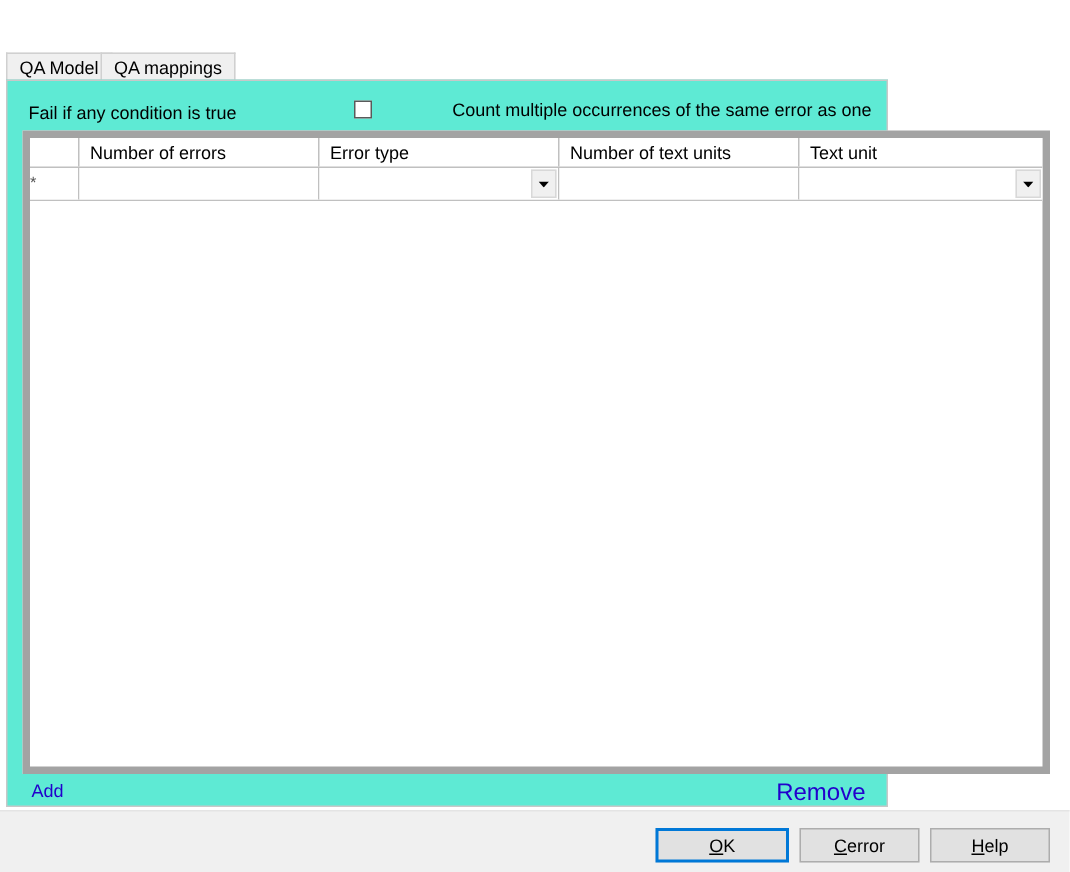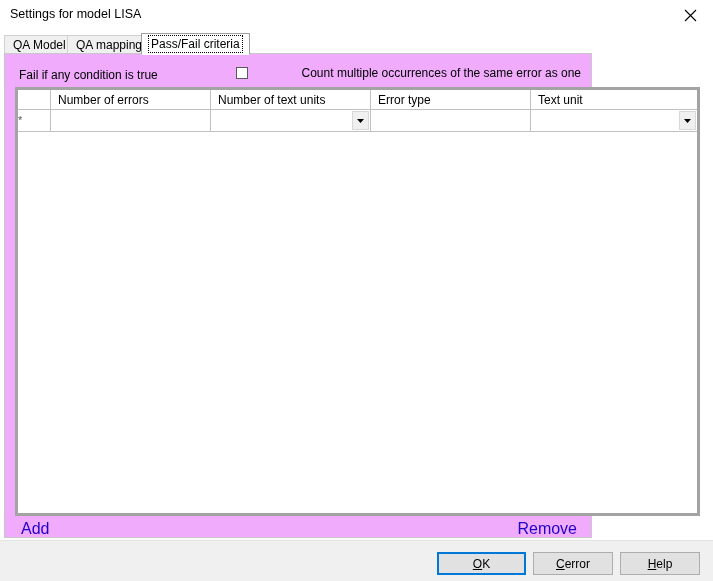--- a/index.html
+++ b/index.html
@@ -95,21 +95,21 @@
   }
 
   
   #tabpanel {
     position: absolute;
     left: 4px;
     top: 53px;
     width: 588px;
     height: 485px;
     box-sizing: border-box;
-    background: #f0abfc;
+    background: #5eead4;
     border: 1px solid #c8c8c8;
   }
 
   #fail-label {
     position: absolute;
     left: 14px;
     top: 14px;
     font-size: 12px;
     color: #000000;
     white-space: nowrap;
@@ -141,21 +141,21 @@
   }
 
   
   #grid {
     position: absolute;
     left: 10px;
     top: 33px;
     width: 685px;
     height: 429px;
     box-sizing: border-box;
-    border: 3px solid #a3a3a3;
+    border: 5px solid #a3a3a3;
     background: #ffffff;
     overflow: hidden;
   }
   #grid-header {
     display: flex;
     height: 20px;
     box-sizing: border-box;
     border-bottom: 1px solid #c0c0c0;
     background: #ffffff;
   }
@@ -219,21 +219,21 @@
   .c-numerr { width: 160px; flex: 0 0 160px; }
   .c-errtype { width: 160px; flex: 0 0 160px; }
   .c-numtext { width: 160px; flex: 0 0 160px; }
   .c-textunit { flex: 1 1 auto; text-align: right; }
 
   
   #add-link {
     position: absolute;
     left: 16px;
     top: 466px;
-    font-size: 16px;
+    font-size: 12px;
     color: #2200cc;
     cursor: default;
     white-space: nowrap;
   }
   #remove-link {
     position: absolute;
     right: 14px;
     top: 466px;
     font-size: 16px;
     color: #2200cc;
@@ -273,60 +273,46 @@
   #ok-button   { left: 437px; width: 89px; }
   #cancel-button { left: 533px; width: 80px; }
   #help-button { left: 620px; width: 80px; }
   .accel { text-decoration: underline; }
 </style>
 </head>
 <body>
 
 <div id="window">
 
-  <div id="titlebar">
-    <div id="title-text">Settings for model LISA</div>
-    <div id="close-button">
-      <span>
-        <svg width="13" height="13" viewBox="0 0 13 13">
-          <line x1="1" y1="1" x2="12" y2="12" stroke="#000" stroke-width="1.1"></line>
-          <line x1="12" y1="1" x2="1" y2="12" stroke="#000" stroke-width="1.1"></line>
-        </svg>
-      </span>
-    </div>
-  </div>
 
   <div id="tabstrip">
     <div class="tab" id="tab-0" style="left:4px;">
       <span class="tab-label">QA Model</span>
     </div>
     <div class="tab" id="tab-1" style="left:67px;">
       <span class="tab-label">QA mappings</span>
     </div>
-    <div class="tab active" id="tab-2" style="left:141px;">
-      <span class="tab-label">Pass/Fail criteria</span>
-    </div>
   </div>
 
   <div id="tabpanel">
 
     <div id="fail-label">Fail if any condition is true</div>
 
     <div id="count-multiple-row">
       <span id="count-multiple-checkbox"></span>
       <span id="count-multiple-label">Count multiple occurrences of the same error as one</span>
     </div>
 
     <div id="grid">
 
       <div id="grid-header">
         <div class="hcell c-marker"></div>
         <div class="hcell c-numerr">Number of errors</div>
+        <div class="hcell c-errtype">Error type</div>
         <div class="hcell c-numtext">Number of text units</div>
-        <div class="hcell c-errtype">Error type</div>
         <div class="hcell c-textunit last">Text unit</div>
       </div>
 
       <div class="grid-row">
         <div class="cell c-marker">
           <span class="rowmarker">*</span>
         </div>
         <div class="cell c-numerr">
           <span></span>
         </div>

